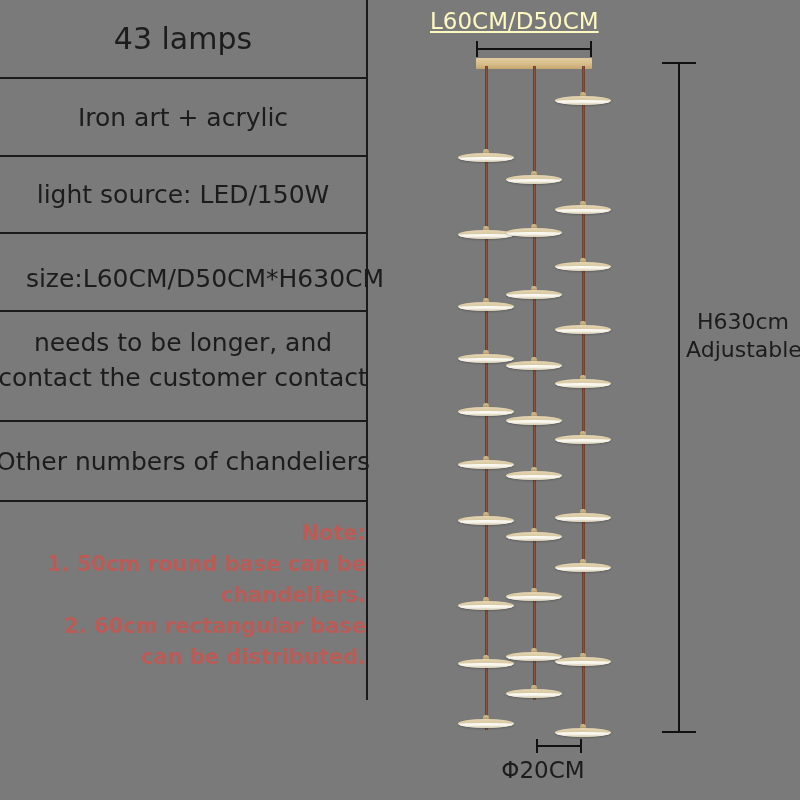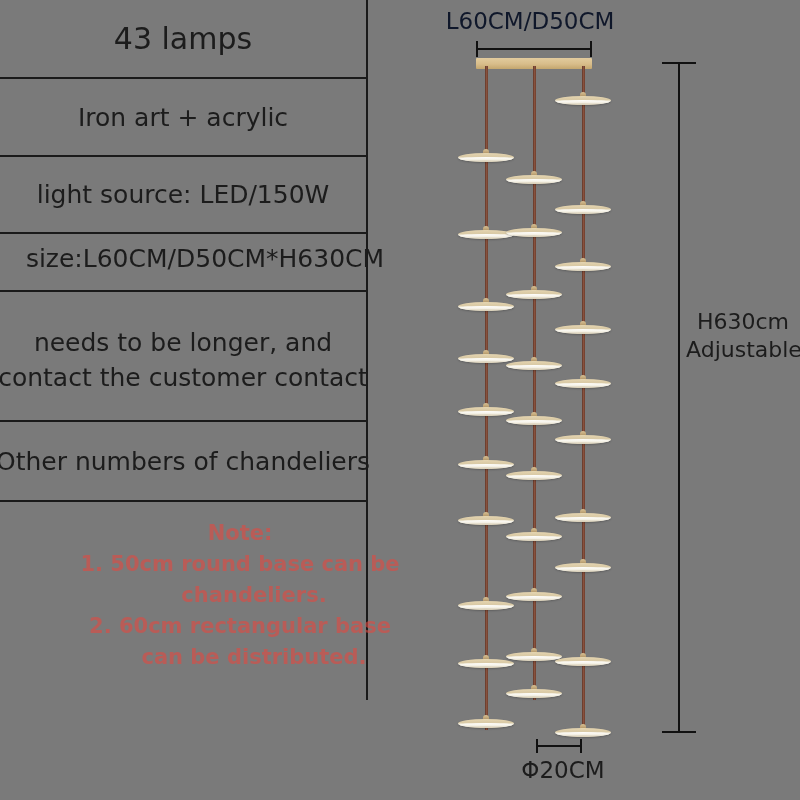--- a/index.html
+++ b/index.html
@@ -43,40 +43,39 @@
     justify-content: center;
     text-align: center;
     color: #1c1c1c;
     border-bottom: 2px solid #1a1a1a;
   }
   .spec-row.noborder { border-bottom: none; }
 
   .r-lamps  { top: 0px;   height: 79px;  }
   .r-mat    { top: 79px;  height: 78px;  }
   .r-src    { top: 157px; height: 77px;  }
-  .r-size   { top: 226px; height: 66px; padding-left: 44px;  }
+  .r-size   { top: 246px; height: 66px; padding-left: 44px;  }
   .r-note   { top: 300px; height: 122px; }
   .r-other  { top: 422px; height: 80px;  }
   .r-red    { top: 502px; height: 198px; }
 
   .line { display: block; white-space: nowrap; }
 
   .t-lamps { font-size: 30px; line-height: 38px; }
   .t-mat   { font-size: 25px; line-height: 33px; }
   .t-src   { font-size: 25px; line-height: 33px; }
   .t-size  { font-size: 25px; line-height: 33px; }
   .t-note  { font-size: 25px; line-height: 35px; }
   .t-other { font-size: 25px; line-height: 35px; }
 
   .r-red {
     display: block;
-    text-align: center;
+    text-align: right;
     padding: 16px 0 0 26px;
     border-bottom: none;
-    margin-left: 44px;
   }
   .red-text {
     color: #e04a42;
     opacity: 0.62;
     font-size: 21px;
     line-height: 31px;
     font-weight: bold;
   }
   .red-head { display: block; }
   .red-item { display: block; }
@@ -90,24 +89,25 @@
     width: 420px;
     height: 800px;
   }
 
   
   .dim-top-label {
     position: absolute;
     left: 50px;
     top: 8px;
     width: 200px;
-    text-align: center;
+    text-align: left;
     font-size: 23px;
-    color: #0f172a;
+    color: #fef9c3;
     white-space: nowrap;
+    text-decoration: underline;
   }
   .dim-top-line {
     position: absolute;
     left: 96px;
     top: 48px;
     width: 116px;
     height: 2px;
     background: #111;
   }
   .dim-top-tick {
@@ -217,21 +217,21 @@
     position: absolute;
     top: 739px;
     width: 2px;
     height: 14px;
     background: #111;
   }
   .dim-bot-tick.left  { left: 156px; }
   .dim-bot-tick.right { left: 200px; }
   .dim-bot-label {
     position: absolute;
-    left: 108px;
+    left: 88px;
     top: 757px;
     width: 150px;
     text-align: center;
     font-size: 23px;
     color: #1c1c1c;
     white-space: nowrap;
   }
 </style>
 </head>
 <body>

